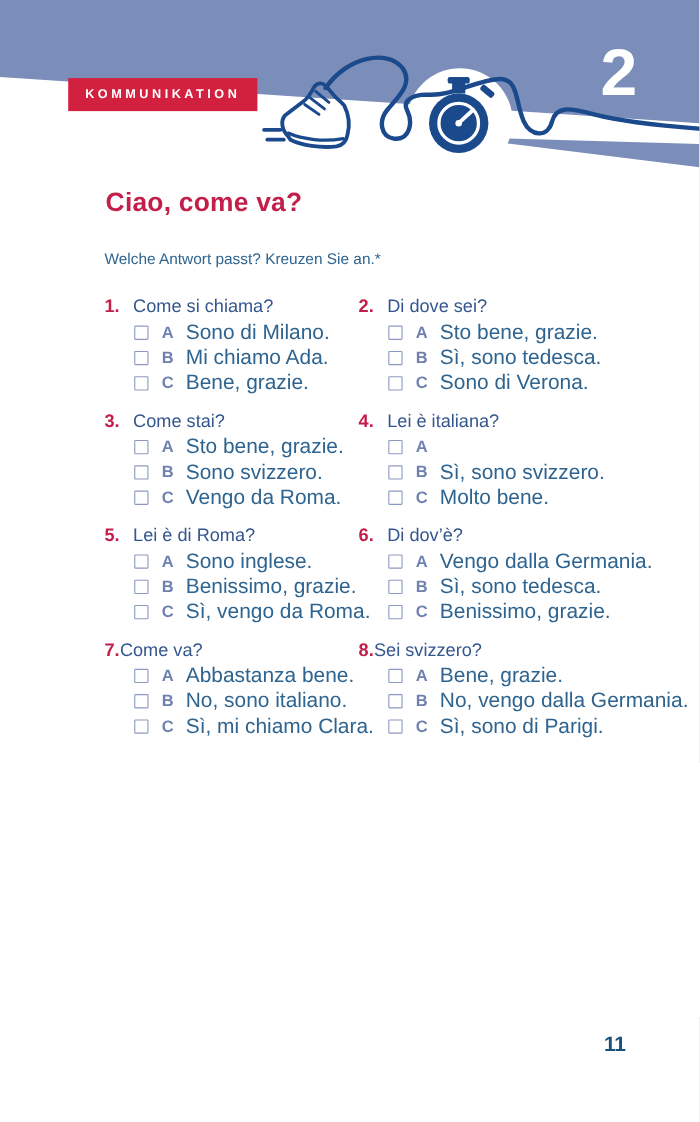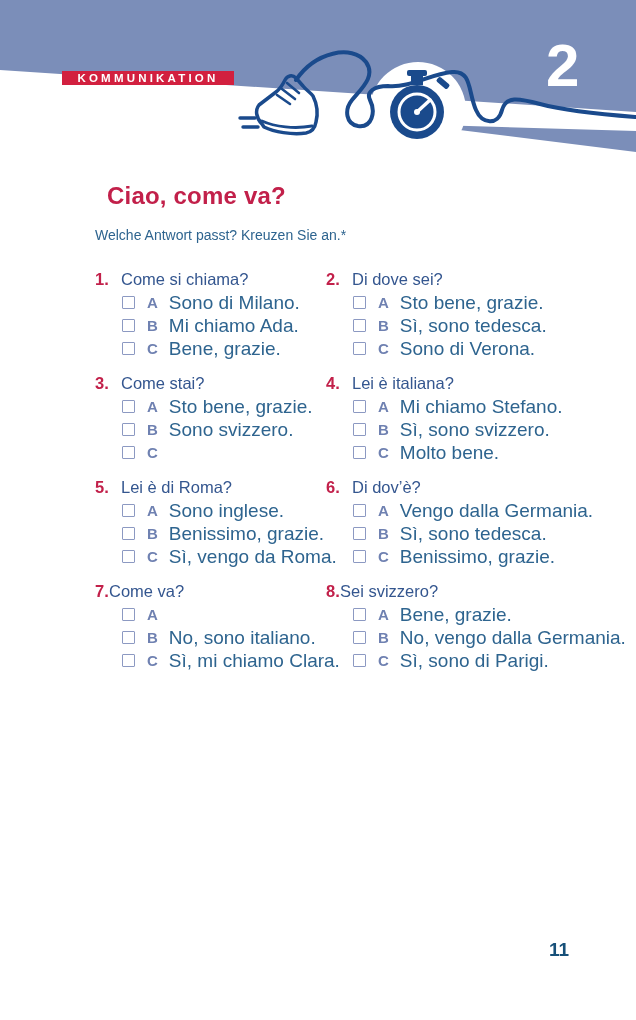--- a/index.html
+++ b/index.html
@@ -12,31 +12,31 @@
     margin:0 auto; overflow:hidden;
     font-family:"Liberation Sans", sans-serif;
   }
   .header-svg{position:absolute; top:0; left:0; display:block;}
   .ink-stroke{stroke:var(--ink); fill:none; stroke-linecap:round; stroke-linejoin:round;}
   .ink-fill{fill:var(--ink);}
   .band-fill{fill:var(--band);}
   .white-fill{fill:#ffffff;}
 
   .badge{
-    position:absolute; left:62px; top:71px; width:172px; height:14px;
+    position:absolute; left:62px; top:71px; width:172px; height:30px;
     background:var(--badge-red); color:#ffffff; display:flex; align-items:center; justify-content:center;
     font-size:11.5px; font-weight:bold; letter-spacing:3.2px;
   }
   .unit-number{
     position:absolute; left:546px; top:36px; color:#ffffff;
     font-size:60px; font-weight:bold; line-height:1;
   }
 
   .title{
-    position:absolute; left:95px; top:170px; margin:12px;
+    position:absolute; left:95px; top:170px; margin:1px;
     color:var(--accent-red); font-size:24px; font-weight:bold; letter-spacing:0.2px;
   }
   .instruction{
     position:absolute; left:95px; top:227px; margin:0;
     color:var(--opt-text); font-size:14px; font-weight:400;
   }
 
   .questions{
     position:absolute; left:95px; top:268px; width:500px;
     display:grid; grid-template-columns:231px 1fr; row-gap:12px;
@@ -198,34 +198,34 @@
 
           <div class="option">
             <span class="checkbox"></span>
             <span class="opt-letter">B</span>
             <span class="opt-text">Sono svizzero.</span>
           </div>
 
           <div class="option">
             <span class="checkbox"></span>
             <span class="opt-letter">C</span>
+            <span class="opt-text">Vengo da Roma.</span>
           </div>
 
       </div>
 
       <div class="question">
         <div class="q-head">
           <span class="q-num">4.</span>
           <span class="q-text">Lei è italiana?</span>
         </div>
 
           <div class="option">
             <span class="checkbox"></span>
             <span class="opt-letter">A</span>
-            <span class="opt-text">Mi chiamo Stefano.</span>
           </div>
 
           <div class="option">
             <span class="checkbox"></span>
             <span class="opt-letter">B</span>
             <span class="opt-text">Sì, sono svizzero.</span>
           </div>
 
           <div class="option">
             <span class="checkbox"></span>
@@ -289,20 +289,21 @@
 
       <div class="question">
         <div class="q-head">
           <span class="q-num">7.</span>
           <span class="q-text">Come va?</span>
         </div>
 
           <div class="option">
             <span class="checkbox"></span>
             <span class="opt-letter">A</span>
+            <span class="opt-text">Abbastanza bene.</span>
           </div>
 
           <div class="option">
             <span class="checkbox"></span>
             <span class="opt-letter">B</span>
             <span class="opt-text">No, sono italiano.</span>
           </div>
 
           <div class="option">
             <span class="checkbox"></span>

